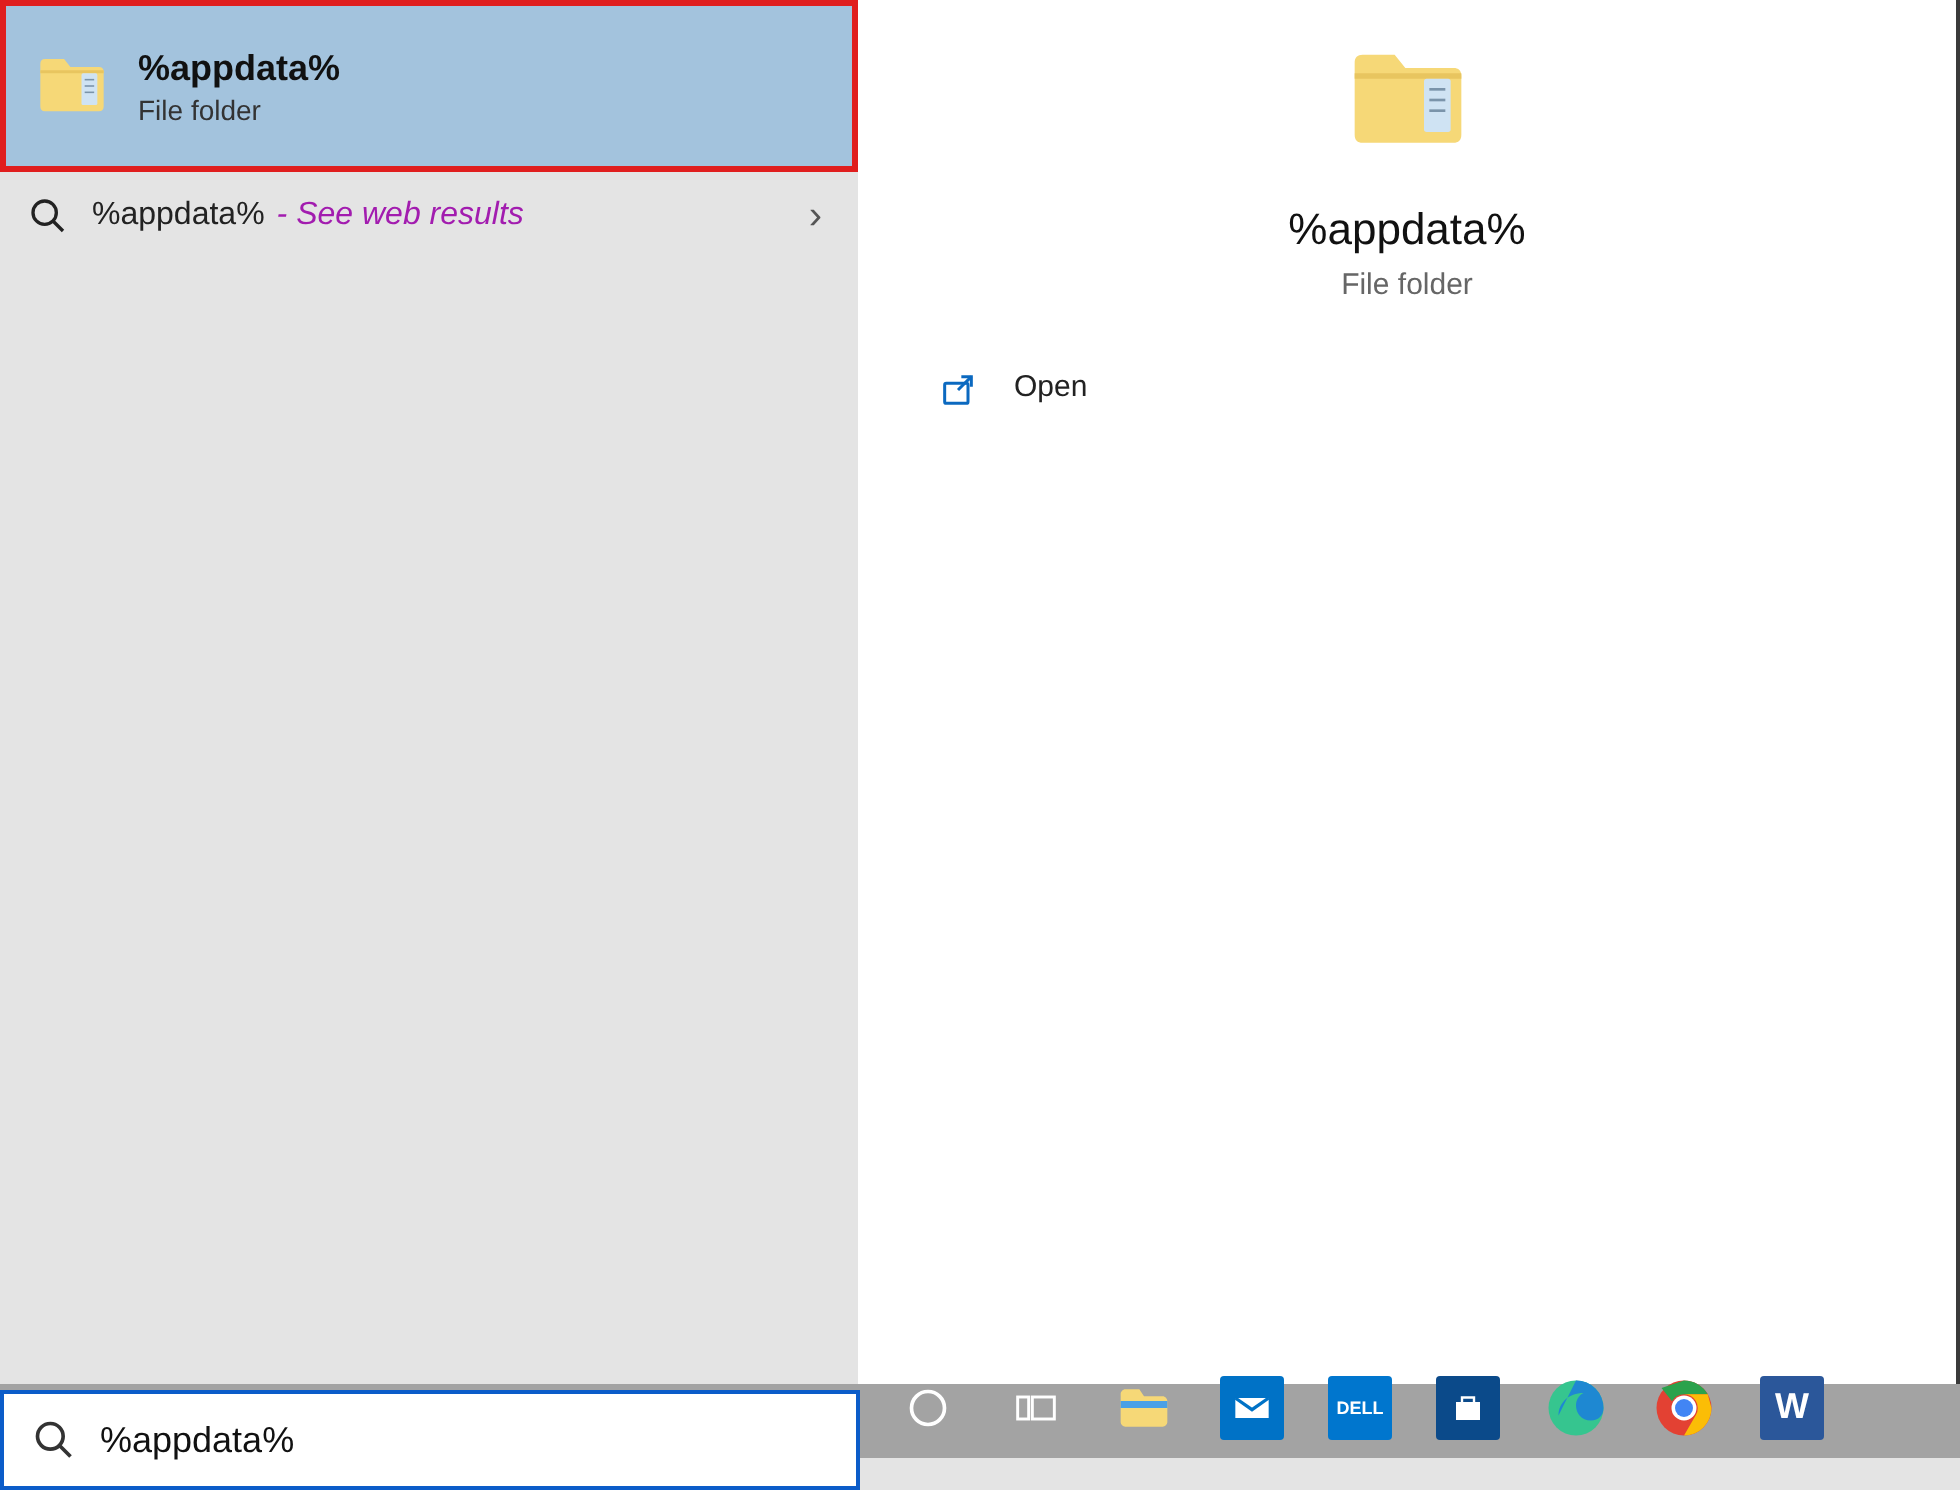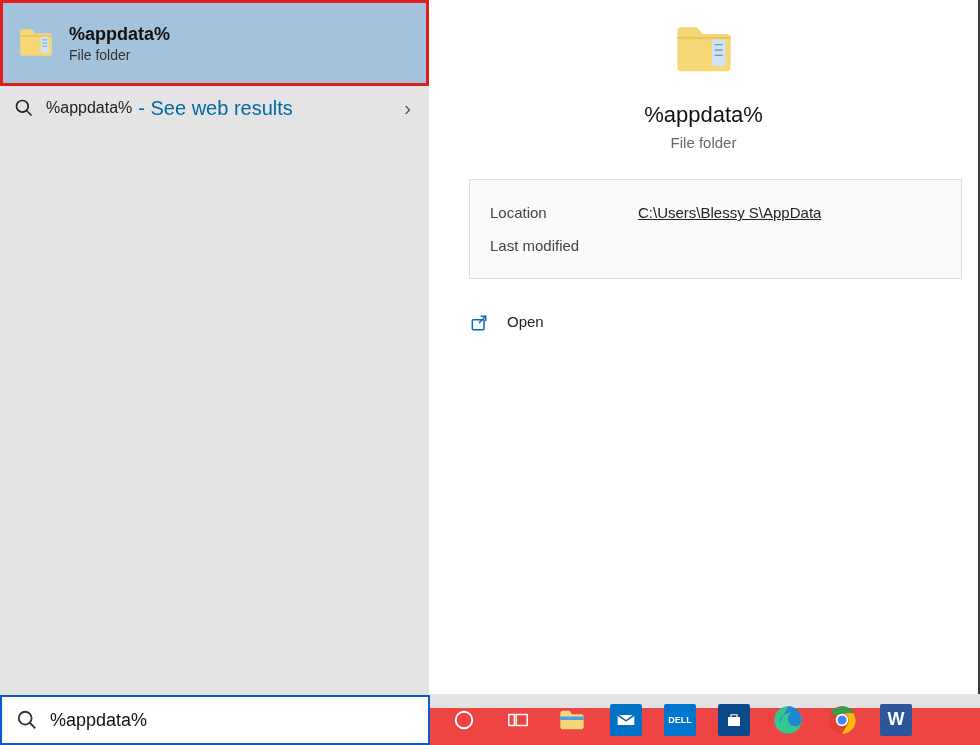--- a/index.html
+++ b/index.html
@@ -11,42 +11,42 @@
     .best-match { background: #a3c3dd; height: 86px; width: 429px; display: flex; align-items: center; padding-left: 14px; border: 3px solid #e01e1e; }
     .folder-icon-small { width: 38px; height: 38px; margin-right: 14px; flex-shrink: 0; }
     .bm-text .title { font-size: 18px; font-weight: 600; color: #111; }
     .bm-text .subtitle { font-size: 14px; color: #333; margin-top: 2px; }
 
     .section-header { font-size: 14px; font-weight: 600; color: #222; padding: 13px 14px 10px; }
 
     .web-result { height: 44px; display: flex; align-items: center; padding: 0 14px; position: relative; }
     .search-icon-sm { width: 20px; height: 20px; margin-right: 12px; flex-shrink: 0; }
     .web-result .wr-title { font-size: 16px; color: #222; }
-    .web-result .wr-sub { font-size: 20px; color: #0369a1; margin-left: 6px; }
+    .web-result .wr-sub { font-size: 16px; color: #a21caf; margin-left: 6px; font-style: italic; }
     .chevron { position: absolute; right: 18px; font-size: 20px; color: #555; }
 
     
     .right-panel { position: absolute; left: 429px; top: 0; width: 551px; height: 694px; background: #fff; border-right: 2px solid #3a3a3a; padding: 0; }
 
     .preview-header { text-align: center; padding-top: 18px; }
     .folder-icon-large { width: 64px; height: 64px; margin: 0 auto; }
     .preview-title { font-size: 22px; color: #111; margin-top: 20px; }
     .preview-sub { font-size: 15px; color: #666; margin-top: 6px; }
 
     .details-card { margin: 28px 16px 0 40px; border: 1px solid #ddd; padding: 16px 20px; background: #fafafa; }
     .detail-row { display: flex; font-size: 15px; color: #333; padding: 8px 0; }
     .detail-label { width: 148px; color: #444; }
     .detail-value { color: #222; text-decoration: underline; }
 
     .actions { margin: 24px 0 0 40px; }
     .action-item { display: flex; font-size: 15px; color: #222; padding: 10px 0; }
     .action-icon { width: 20px; height: 20px; margin-right: 18px; flex-shrink: 0; }
 
     
-    .bottom-bar { position: absolute; bottom: 0; left: 0; width: 980px; height: 37px; background: #ef4444; display: flex; align-items: center; }
+    .bottom-bar { position: absolute; bottom: 16px; left: 0; width: 980px; height: 37px; background: #a3a3a3; display: flex; align-items: center; }
     .search-wrap { position: absolute; left: 0; bottom: 0; width: 430px; height: 50px; background: #fff; border: 2.5px solid #0b5cc9; display: flex; align-items: center; padding: 0 14px; }
     .search-icon-input { width: 22px; height: 22px; margin-right: 12px; flex-shrink: 0; }
     .search-input { border: none; outline: none; font-size: 18px; flex: 1; background: transparent; color: #111; }
     .taskbar-icons { position: absolute; left: 440px; bottom: 0; height: 51px; display: flex; align-items: center; gap: 14px; padding-left: 4px; }
     .tb-item { width: 40px; height: 40px; display: flex; align-items: center; justify-content: center; }
     .tb-app { width: 32px; height: 32px; display: flex; align-items: center; justify-content: center; border-radius: 2px; }
 
     svg { display: block; }
   </style>
 </head>
@@ -95,29 +95,20 @@
         <rect x="30" y="16" width="10" height="20" fill="#cfe3f3" rx="1"></rect>
         <line x1="32" y1="20" x2="38" y2="20" stroke="#7a94aa" stroke-width="1"></line>
         <line x1="32" y1="24" x2="38" y2="24" stroke="#7a94aa" stroke-width="1"></line>
         <line x1="32" y1="28" x2="38" y2="28" stroke="#7a94aa" stroke-width="1"></line>
       </svg>
     </div>
     <div class="preview-title">%appdata%</div>
     <div class="preview-sub">File folder</div>
   </div>
 
-  <div class="details-card">
-    <div class="detail-row">
-      <div class="detail-label">Location</div>
-      <a href="#" class="detail-value">C:\Users\Blessy S\AppData</a>
-    </div>
-    <div class="detail-row">
-      <div class="detail-label">Last modified</div>
-    </div>
-  </div>
 
   <div class="actions">
     <div class="action-item">
       <span class="action-icon">
         <svg viewBox="0 0 24 24" width="20" height="20" fill="none" stroke="#0b69c0" stroke-width="1.8">
           <rect x="4" y="8" width="14" height="12" rx="1"></rect>
           <polyline points="14 4 20 4 20 10"></polyline>
           <line x1="20" y1="4" x2="12" y2="12"></line>
         </svg>
       </span>

